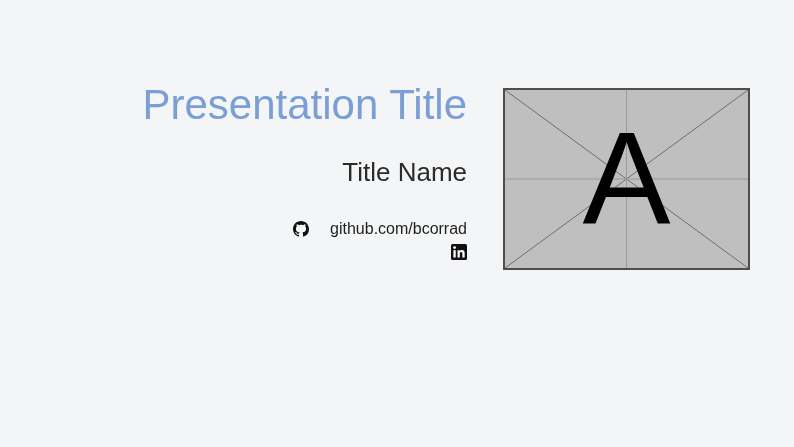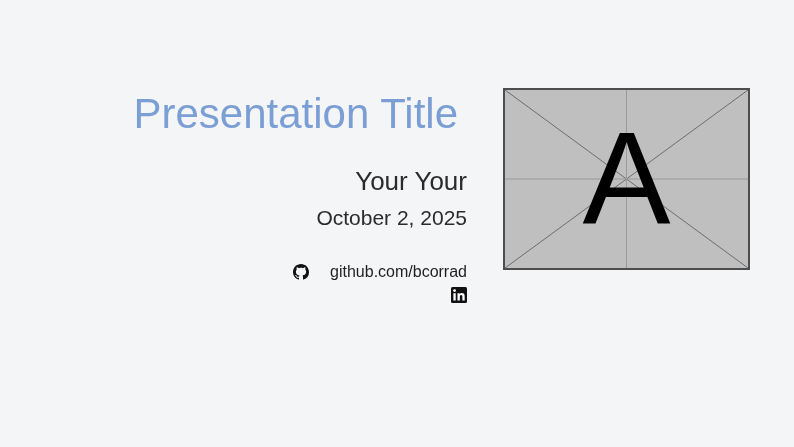--- a/index.html
+++ b/index.html
@@ -30,21 +30,21 @@
     text-align: right;
   }
 
   .slide-title {
     font-size: 42px;
     line-height: 50px;
     font-weight: 400;
     color: #7b9fd4;
     letter-spacing: 0px;
     white-space: nowrap;
-    margin: 9px;
+    margin: 0;
     padding: 0 1px 0 0;
   }
 
   .author-name {
     font-size: 26px;
     line-height: 32px;
     color: #2b2b2b;
     font-weight: 400;
     margin: 26px 0 0 0;
     padding-right: 1px;
@@ -127,23 +127,22 @@
 </style>
 </head>
 <body>
 
 <div class="slide">
 
   <div class="text-col">
 
     <h1 class="slide-title">Presentation Title</h1>
 
-    <div class="author-name">Your Your</div>
+    <div class="author-name">Title Name</div>
 
-    <div class="presentation-date">October 2, 2025</div>
 
     <div class="links">
 
       <div class="link-row">
         <span class="social-icon">
           <svg viewBox="0 0 16 16" width="16" height="16" aria-hidden="true">
             <path fill="#111111" d="M8 0C3.58 0 0 3.58 0 8c0 3.54 2.29 6.53 5.47 7.59.4.07.55-.17.55-.38 0-.19-.01-.82-.01-1.49-2.01.37-2.53-.49-2.69-.94-.09-.23-.48-.94-.82-1.13-.28-.15-.68-.52-.01-.53.63-.01 1.08.58 1.23.82.72 1.21 1.87.87 2.33.66.07-.52.28-.87.51-1.07-1.78-.2-3.64-.89-3.64-3.95 0-.87.31-1.59.82-2.15-.08-.2-.36-1.02.08-2.12 0 0 .67-.21 2.2.82.64-.18 1.32-.27 2-.27.68 0 1.36.09 2 .27 1.53-1.04 2.2-.82 2.2-.82.44 1.1.16 1.92.08 2.12.51.56.82 1.27.82 2.15 0 3.07-1.87 3.75-3.65 3.95.29.25.54.73.54 1.48 0 1.07-.01 1.93-.01 2.2 0 .21.15.46.55.38A8.01 8.01 0 0 0 16 8c0-4.42-3.58-8-8-8z"></path>
           </svg>
         </span>
         <span class="link-text">github.com/bcorrad</span>

